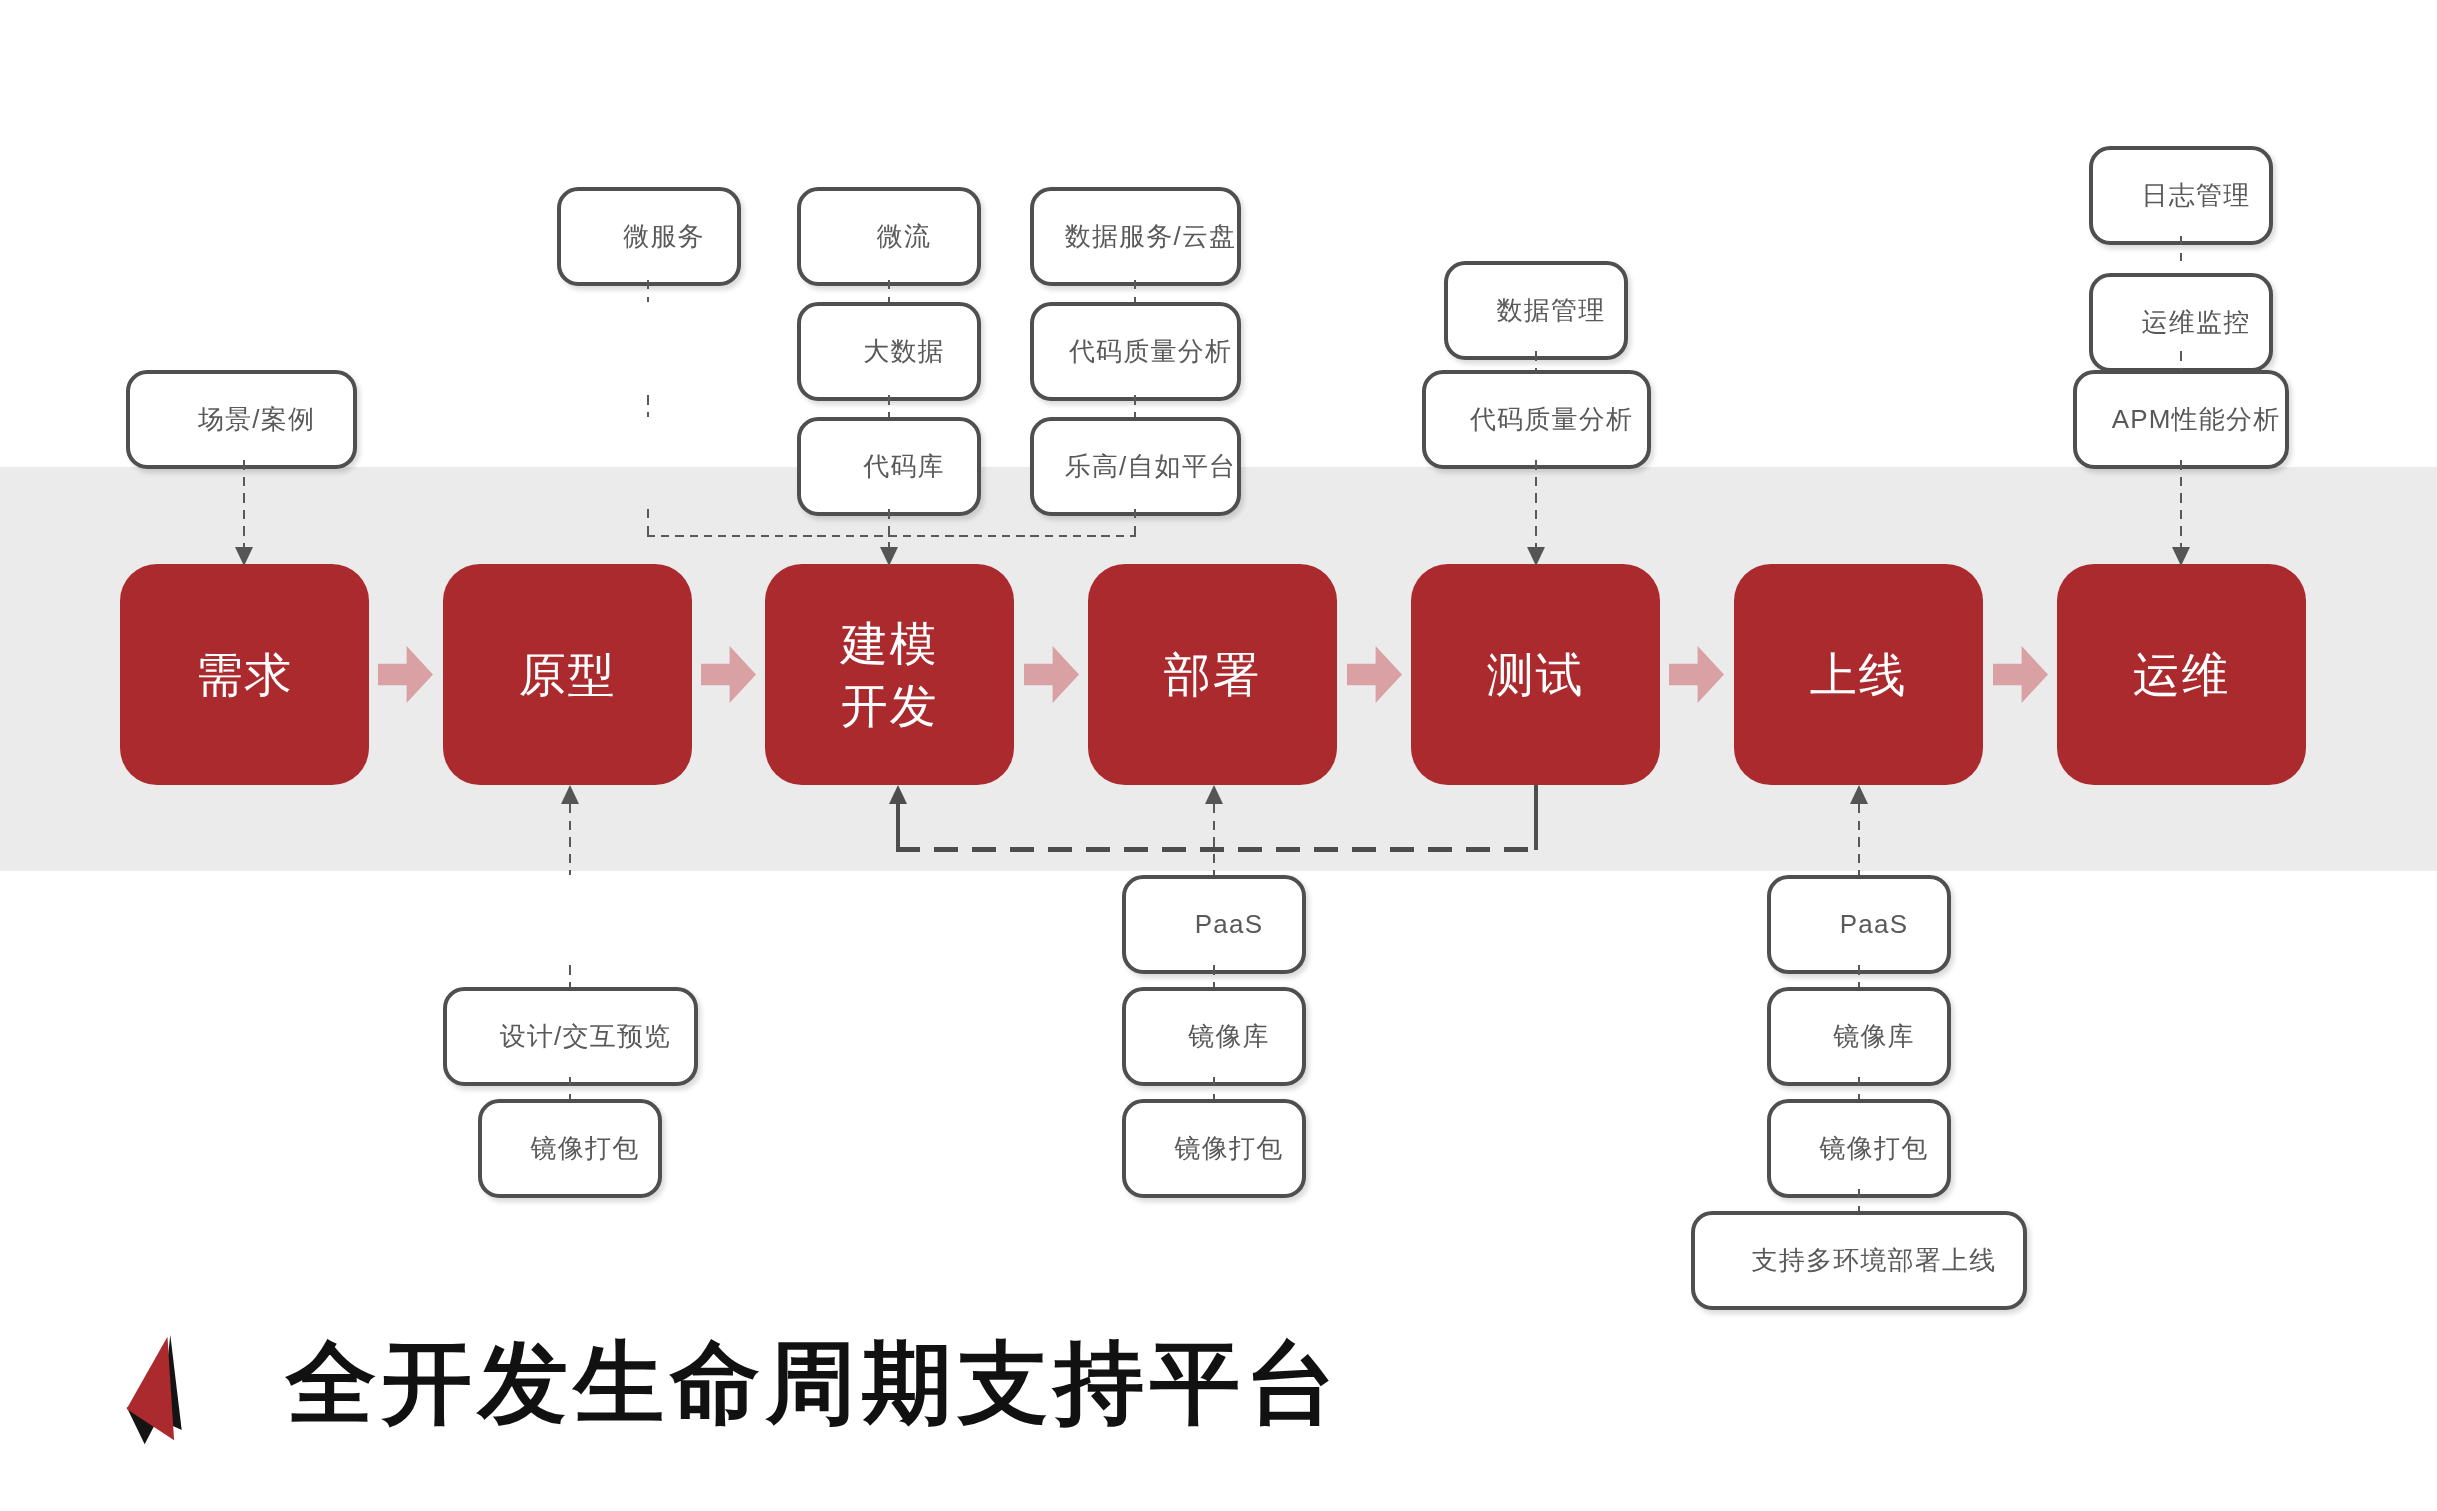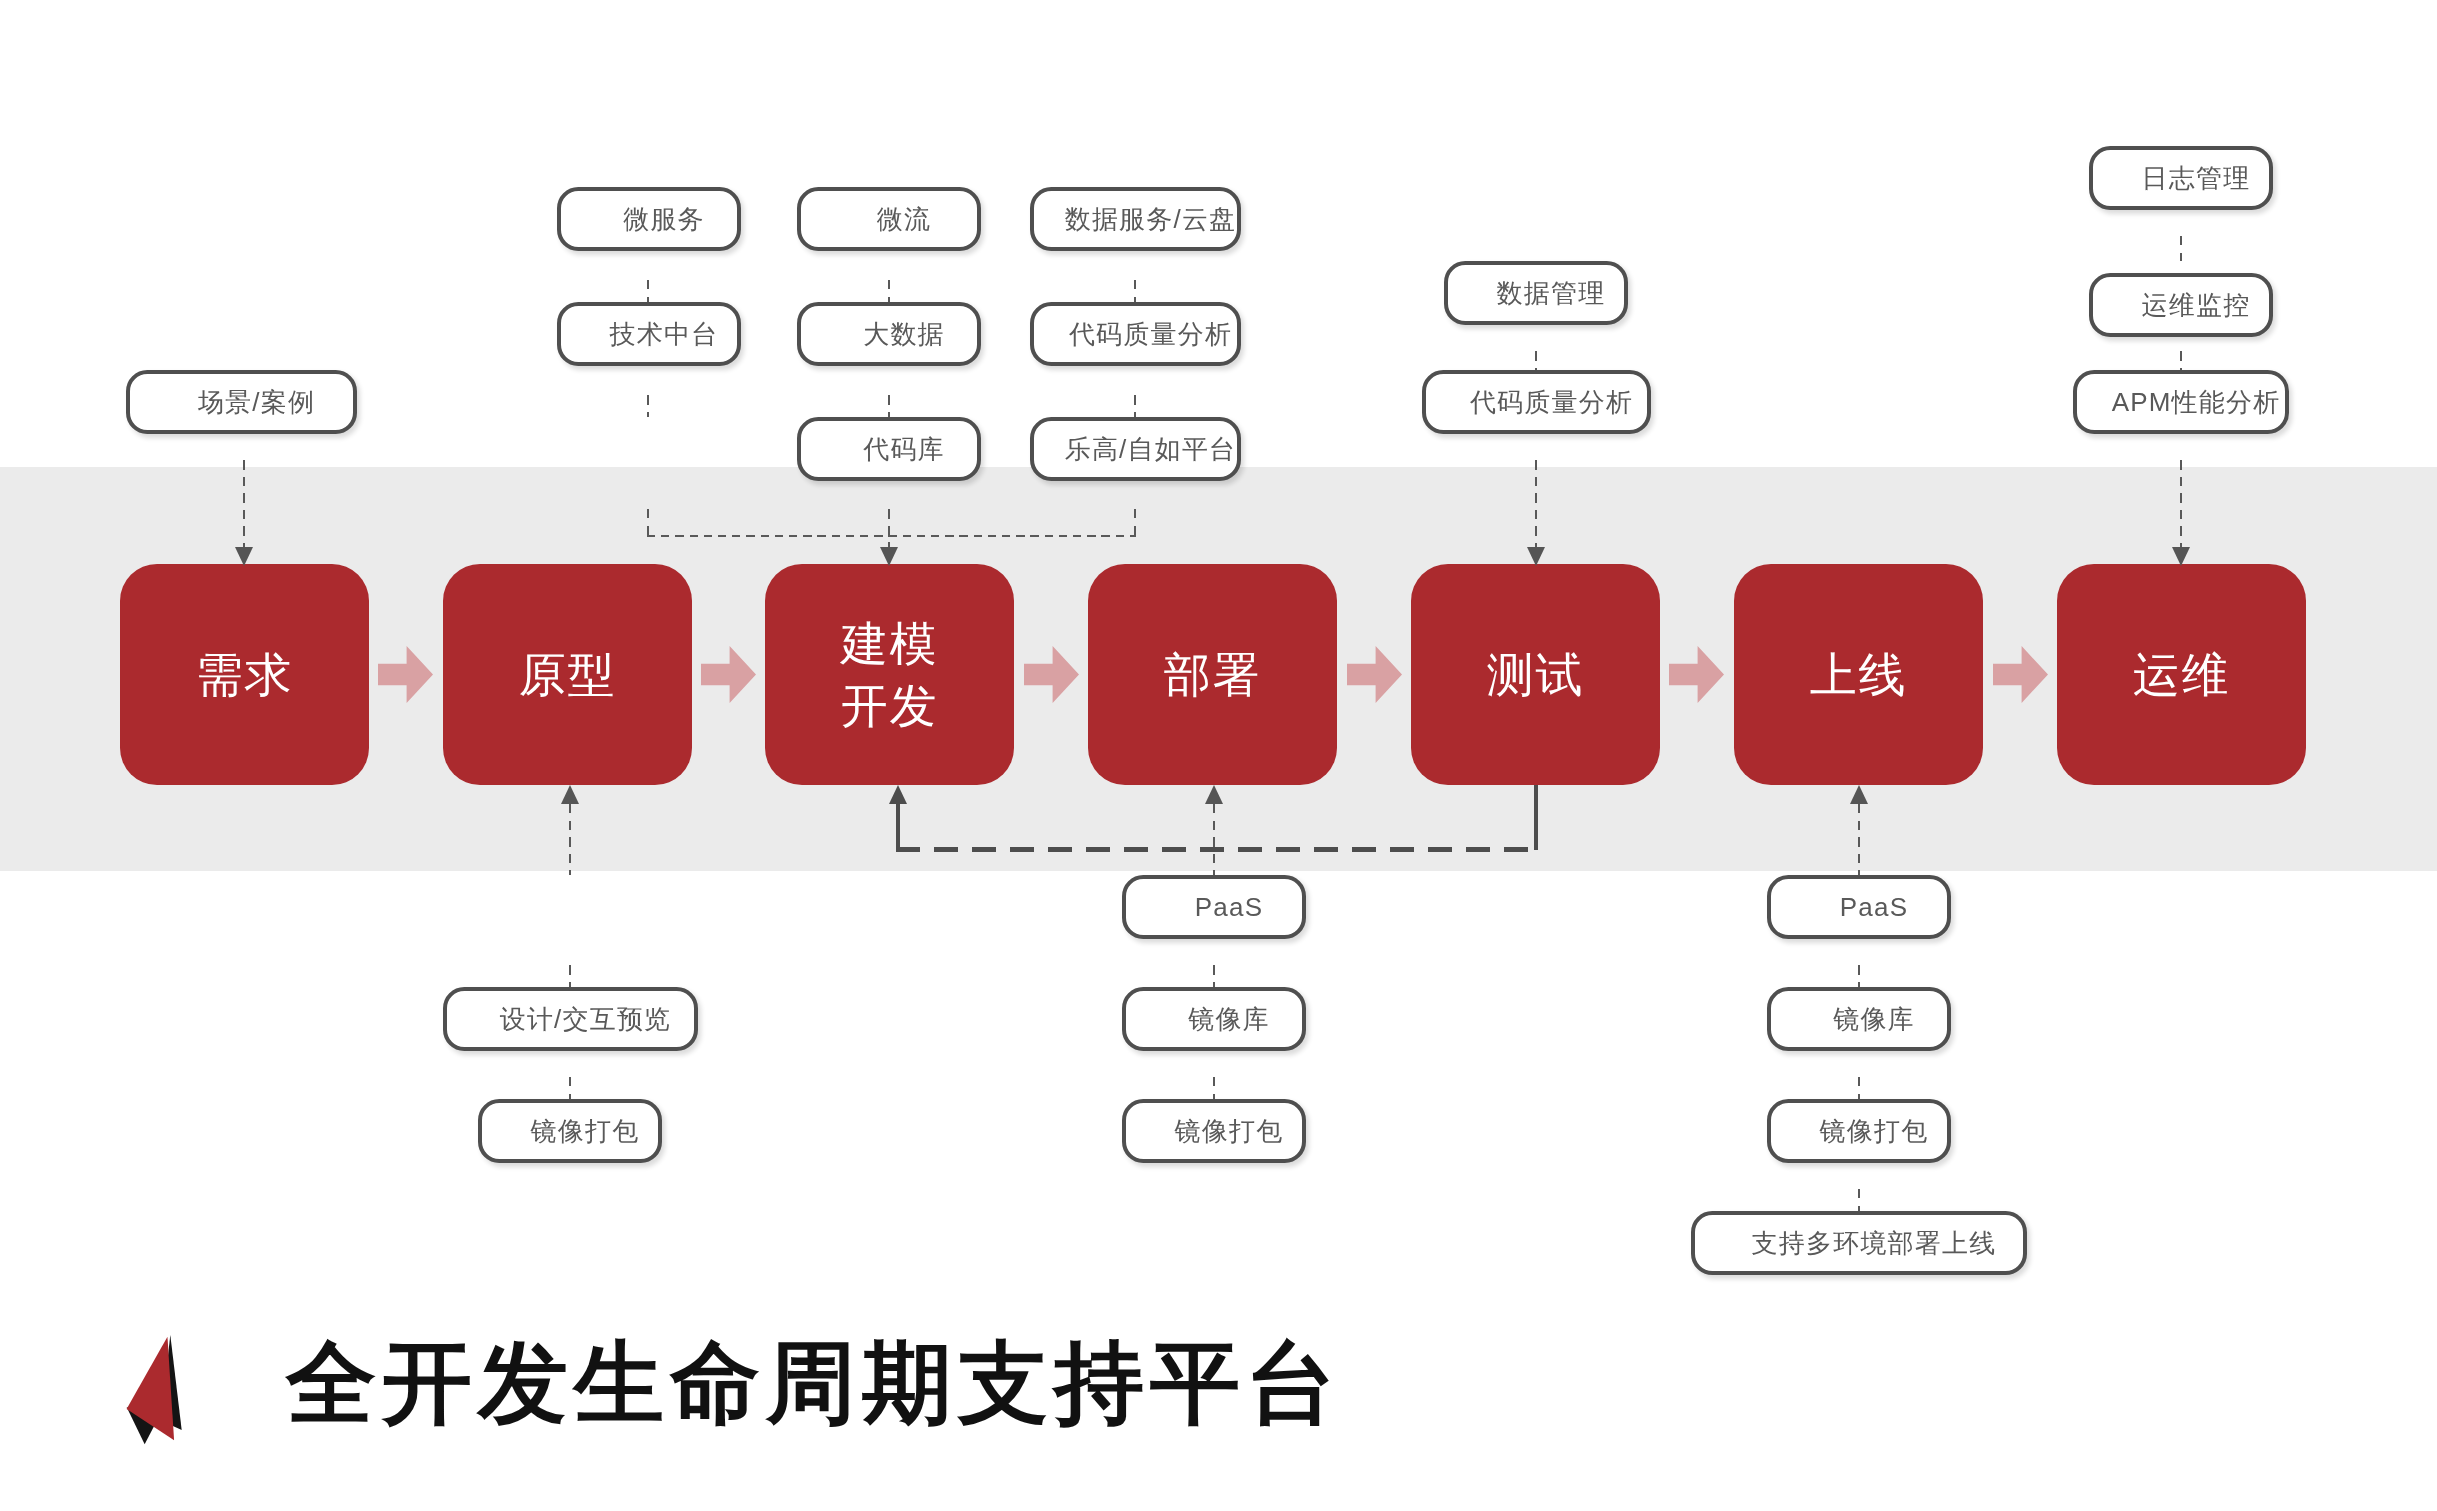--- a/index.html
+++ b/index.html
@@ -29,21 +29,21 @@
     text-align:center;white-space:pre-line;line-height:1.3;
   }
 
   .flow-arrow{
     position:absolute;top:646px;width:55px;height:57px;
     background:var(--arrow-pink);
     clip-path:polygon(0 31%,52% 31%,52% 0,100% 50%,52% 100%,52% 69%,0 69%);
   }
 
   .wbox{
-    position:absolute;height:64px;background:#ffffff;
+    position:absolute;height:99px;background:#ffffff;
     border:4.7px solid var(--border-gray);border-radius:21.3px;
     box-sizing:border-box;
     display:flex;align-items:center;justify-content:center;
     color:var(--box-text);font-size:26px;font-weight:400;letter-spacing:1.2px;
     box-shadow:3px 3.6px 5.3px rgba(0,0,0,0.14);
     padding-left:30px;
   }
 
   .vdash{position:absolute;width:2.4px;
     background:repeating-linear-gradient(180deg,var(--connector) 0 9.5px,transparent 9.5px 16.6px);}
@@ -87,21 +87,20 @@
   <div class="flow-arrow" style="left:378px"></div>
   <div class="flow-arrow" style="left:701px"></div>
   <div class="flow-arrow" style="left:1024px"></div>
   <div class="flow-arrow" style="left:1347px"></div>
   <div class="flow-arrow" style="left:1669px"></div>
   <div class="flow-arrow" style="left:1993px"></div>
 
   <div class="wbox" style="left:126px;top:370px;width:231px">场景/案例</div>
 
   <div class="wbox" style="left:557px;top:187px;width:184px">微服务</div>
-  <div class="wbox" style="left:557px;top:302px;width:184px">技术中台</div>
 
   <div class="wbox" style="left:797px;top:187px;width:184px">微流</div>
   <div class="wbox" style="left:797px;top:302px;width:184px">大数据</div>
   <div class="wbox" style="left:797px;top:417px;width:184px">代码库</div>
 
   <div class="wbox" style="left:1030px;top:187px;width:211px">数据服务/云盘</div>
   <div class="wbox" style="left:1030px;top:302px;width:211px">代码质量分析</div>
   <div class="wbox" style="left:1030px;top:417px;width:211px">乐高/自如平台</div>
 
   <div class="wbox" style="left:1444px;top:261px;width:184px">数据管理</div>

